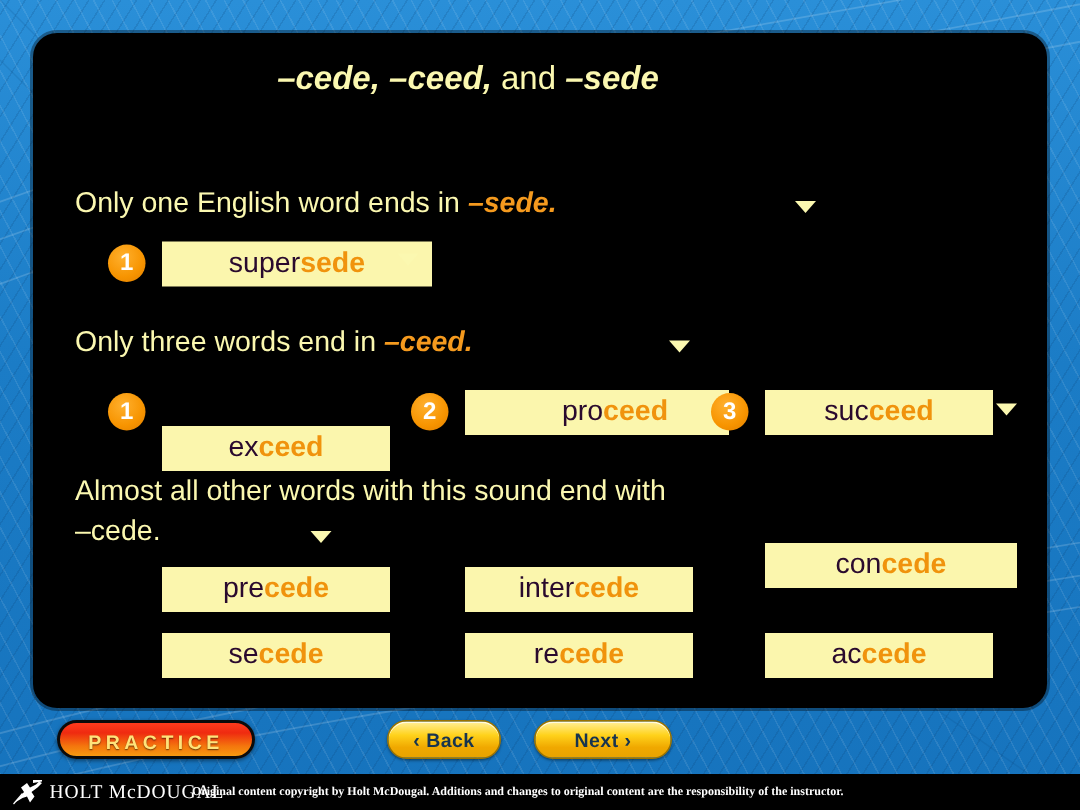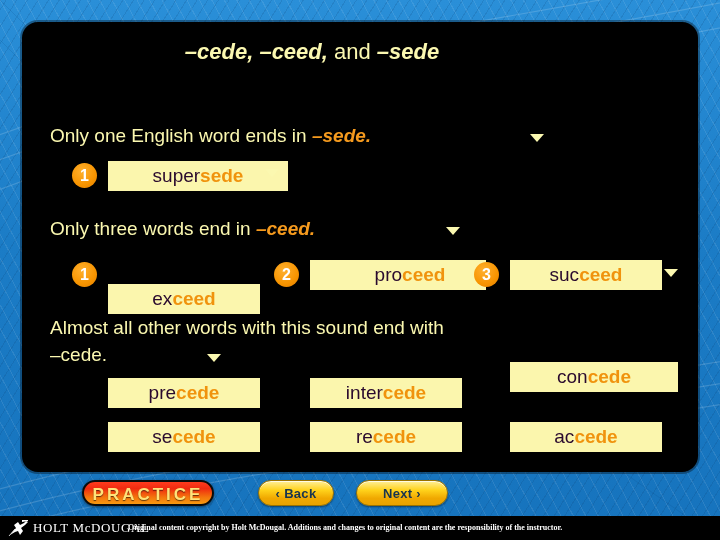--- a/index.html
+++ b/index.html
@@ -161,24 +161,23 @@
     border: 1px solid #9a7200;
     box-shadow: 0 1px 2px rgba(0,0,0,0.45), inset 0 1px 0 rgba(255,255,255,0.75);
     letter-spacing: 0.3px;
   }
 
   .pill-practice {
     background: linear-gradient(180deg, #ff3b1d 0%, #ef2b10 30%, #f4760d 70%, #f79a10 100%);
     color: #ffe37a;
     border: 2px solid #0b0b0b;
     letter-spacing: 3px;
-    font-size: 17px;
+    font-size: 13px;
     text-shadow: 0 1px 1px rgba(0,0,0,0.6);
     box-shadow: 0 1px 3px rgba(0,0,0,0.5);
-    margin-left: 44px;
   }
 
   .chev { font-size: 13px; font-weight: bold; }
 
   
   #footer {
     position: absolute;
     left: 0;
     top: 516px;
     width: 720px;

